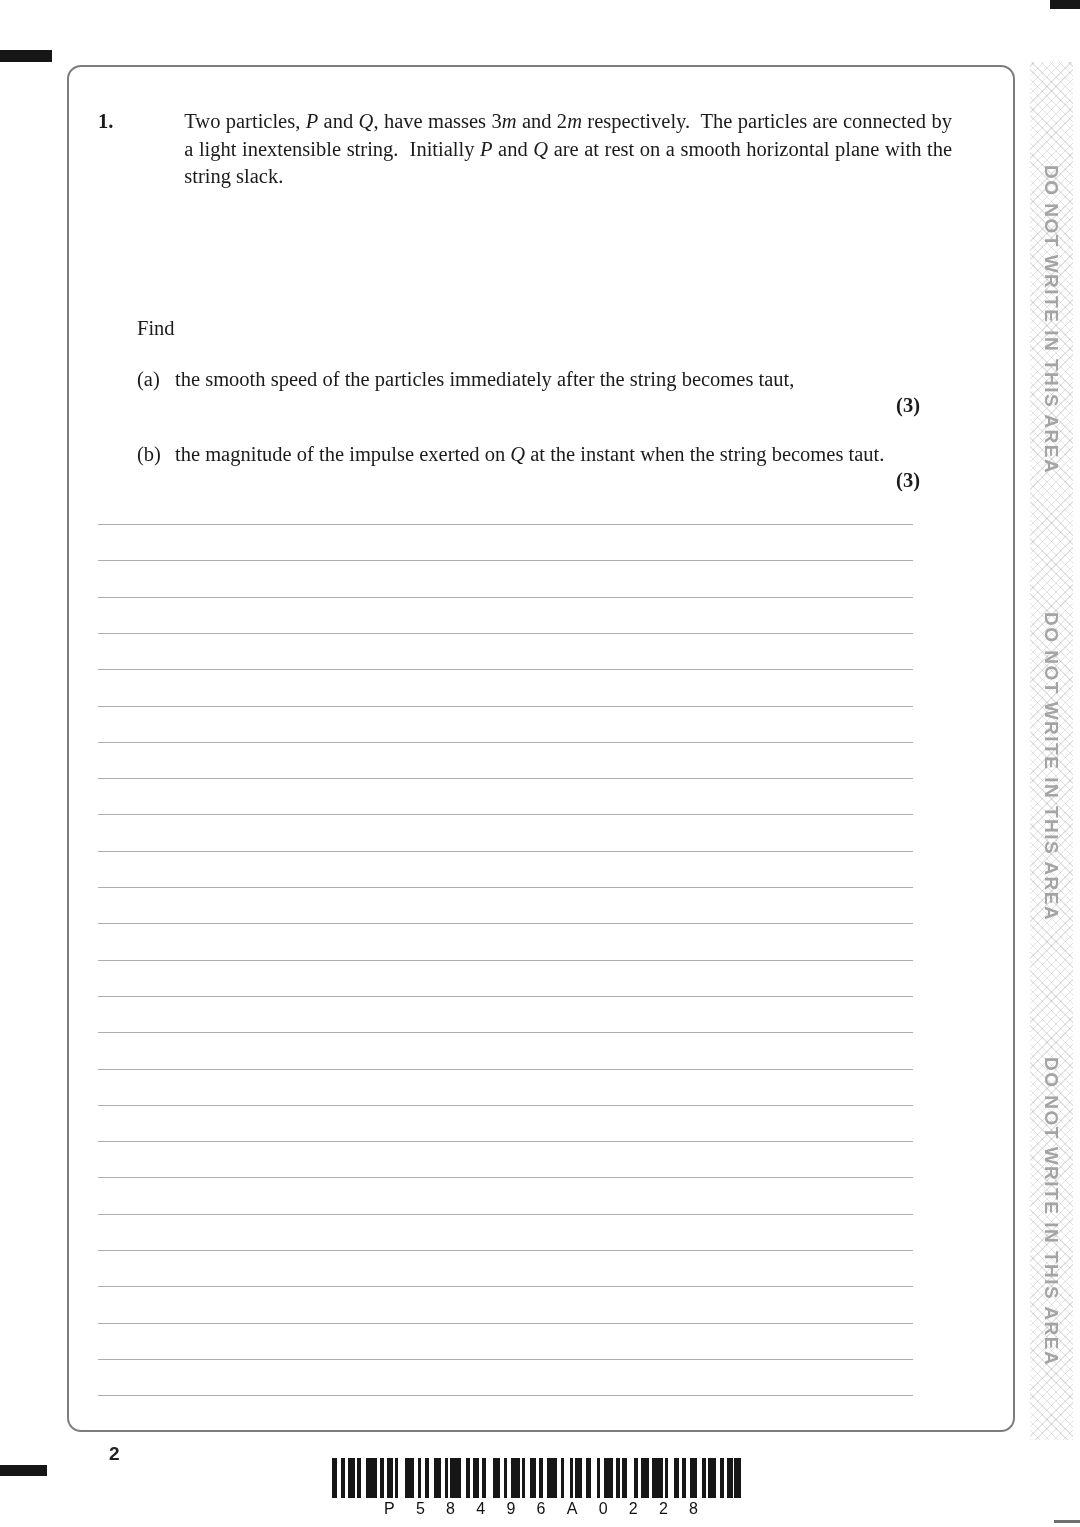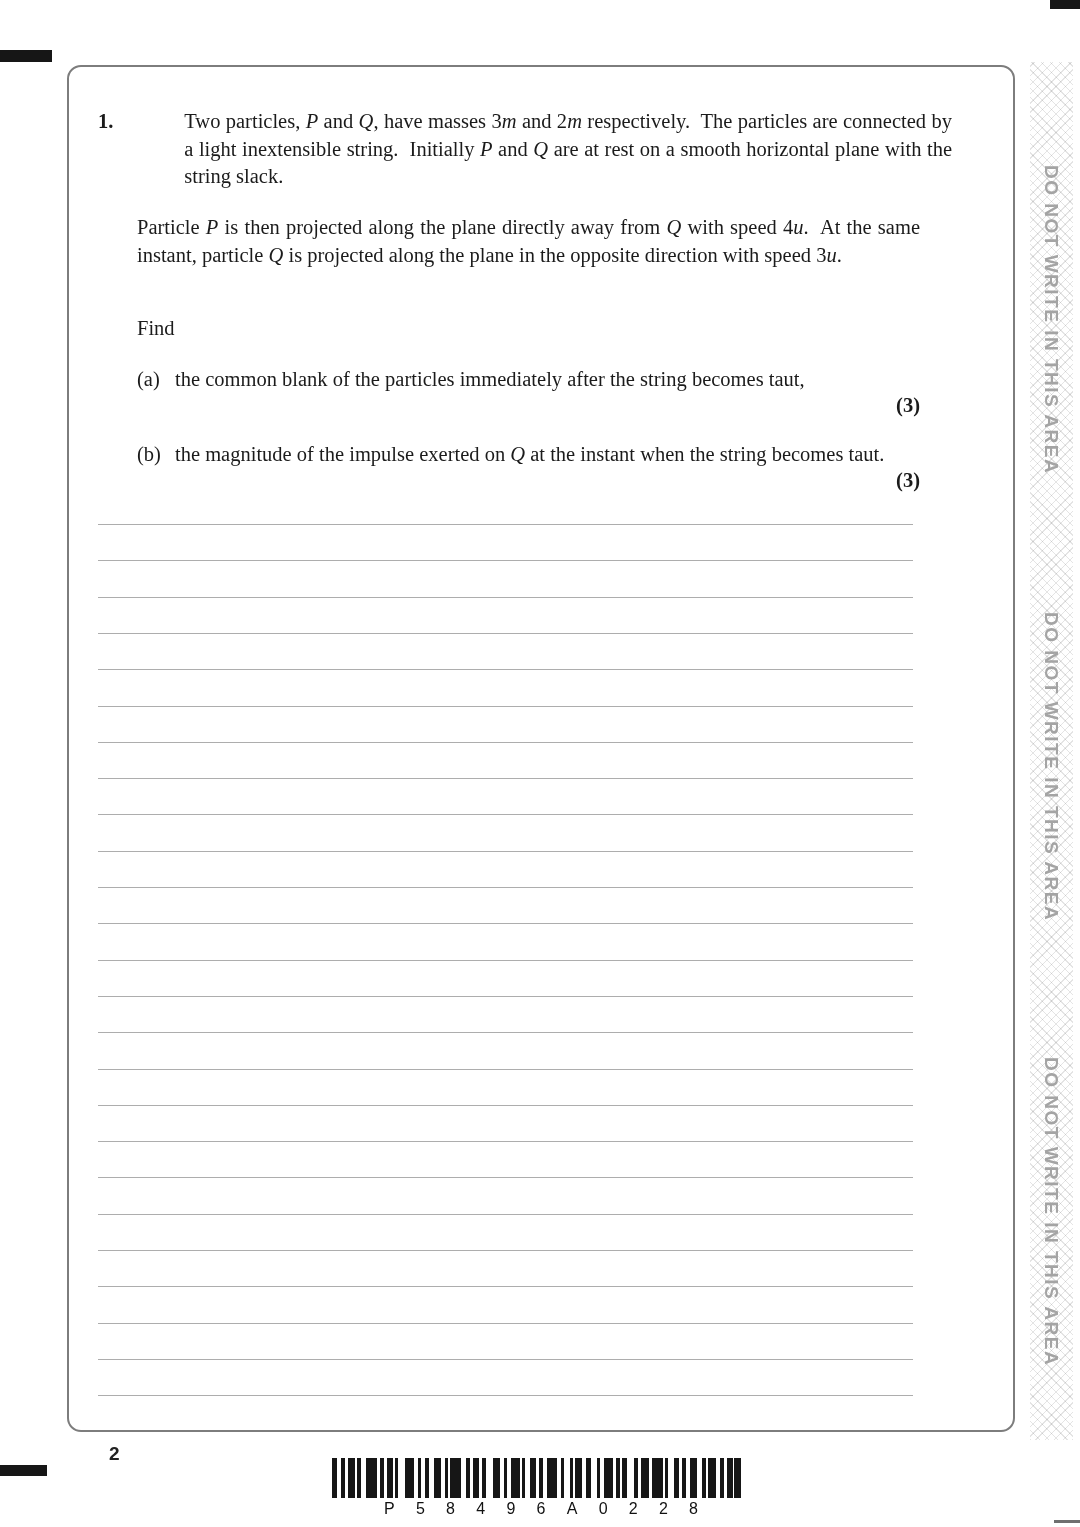--- a/index.html
+++ b/index.html
@@ -91,27 +91,26 @@
     </div>
 
   <div class="qbox">
     <div class="main">
 
       <div class="q-row">
         <div class="q-num">1.</div>
         <div class="q-text">Two particles, <i>P</i> and <i>Q</i>, have masses 3<i>m</i> and 2<i>m</i> respectively.&nbsp; The particles are connected by a light inextensible string.&nbsp; Initially <i>P</i> and <i>Q</i> are at rest on a smooth horizontal plane with the string slack.</div>
       </div>
 
-      <div class="p2">Particle <i>P</i> is then projected along the plane directly away from <i>Q</i> with speed 4<i>u</i>.&nbsp; At the same instant, particle <i>Q</i> is projected along the plane in the opposite direction with speed 3<i>u</i>.</div>
 
       <div class="find">Find</div>
 
       <div class="part part-a">
         <div class="part-label">(a)</div>
-        <div class="part-text">the common blank of the particles immediately after the string becomes taut,</div>
+        <div class="part-text">the smooth speed of the particles immediately after the string becomes taut,</div>
       </div>
       <div class="marks marks-a">(3)</div>
 
       <div class="part part-b">
         <div class="part-label">(b)</div>
         <div class="part-text">the magnitude of the impulse exerted on <i>Q</i> at the instant when the string becomes taut.</div>
       </div>
       <div class="marks marks-b">(3)</div>
 
       <div class="answer-area" id="answer-area">

